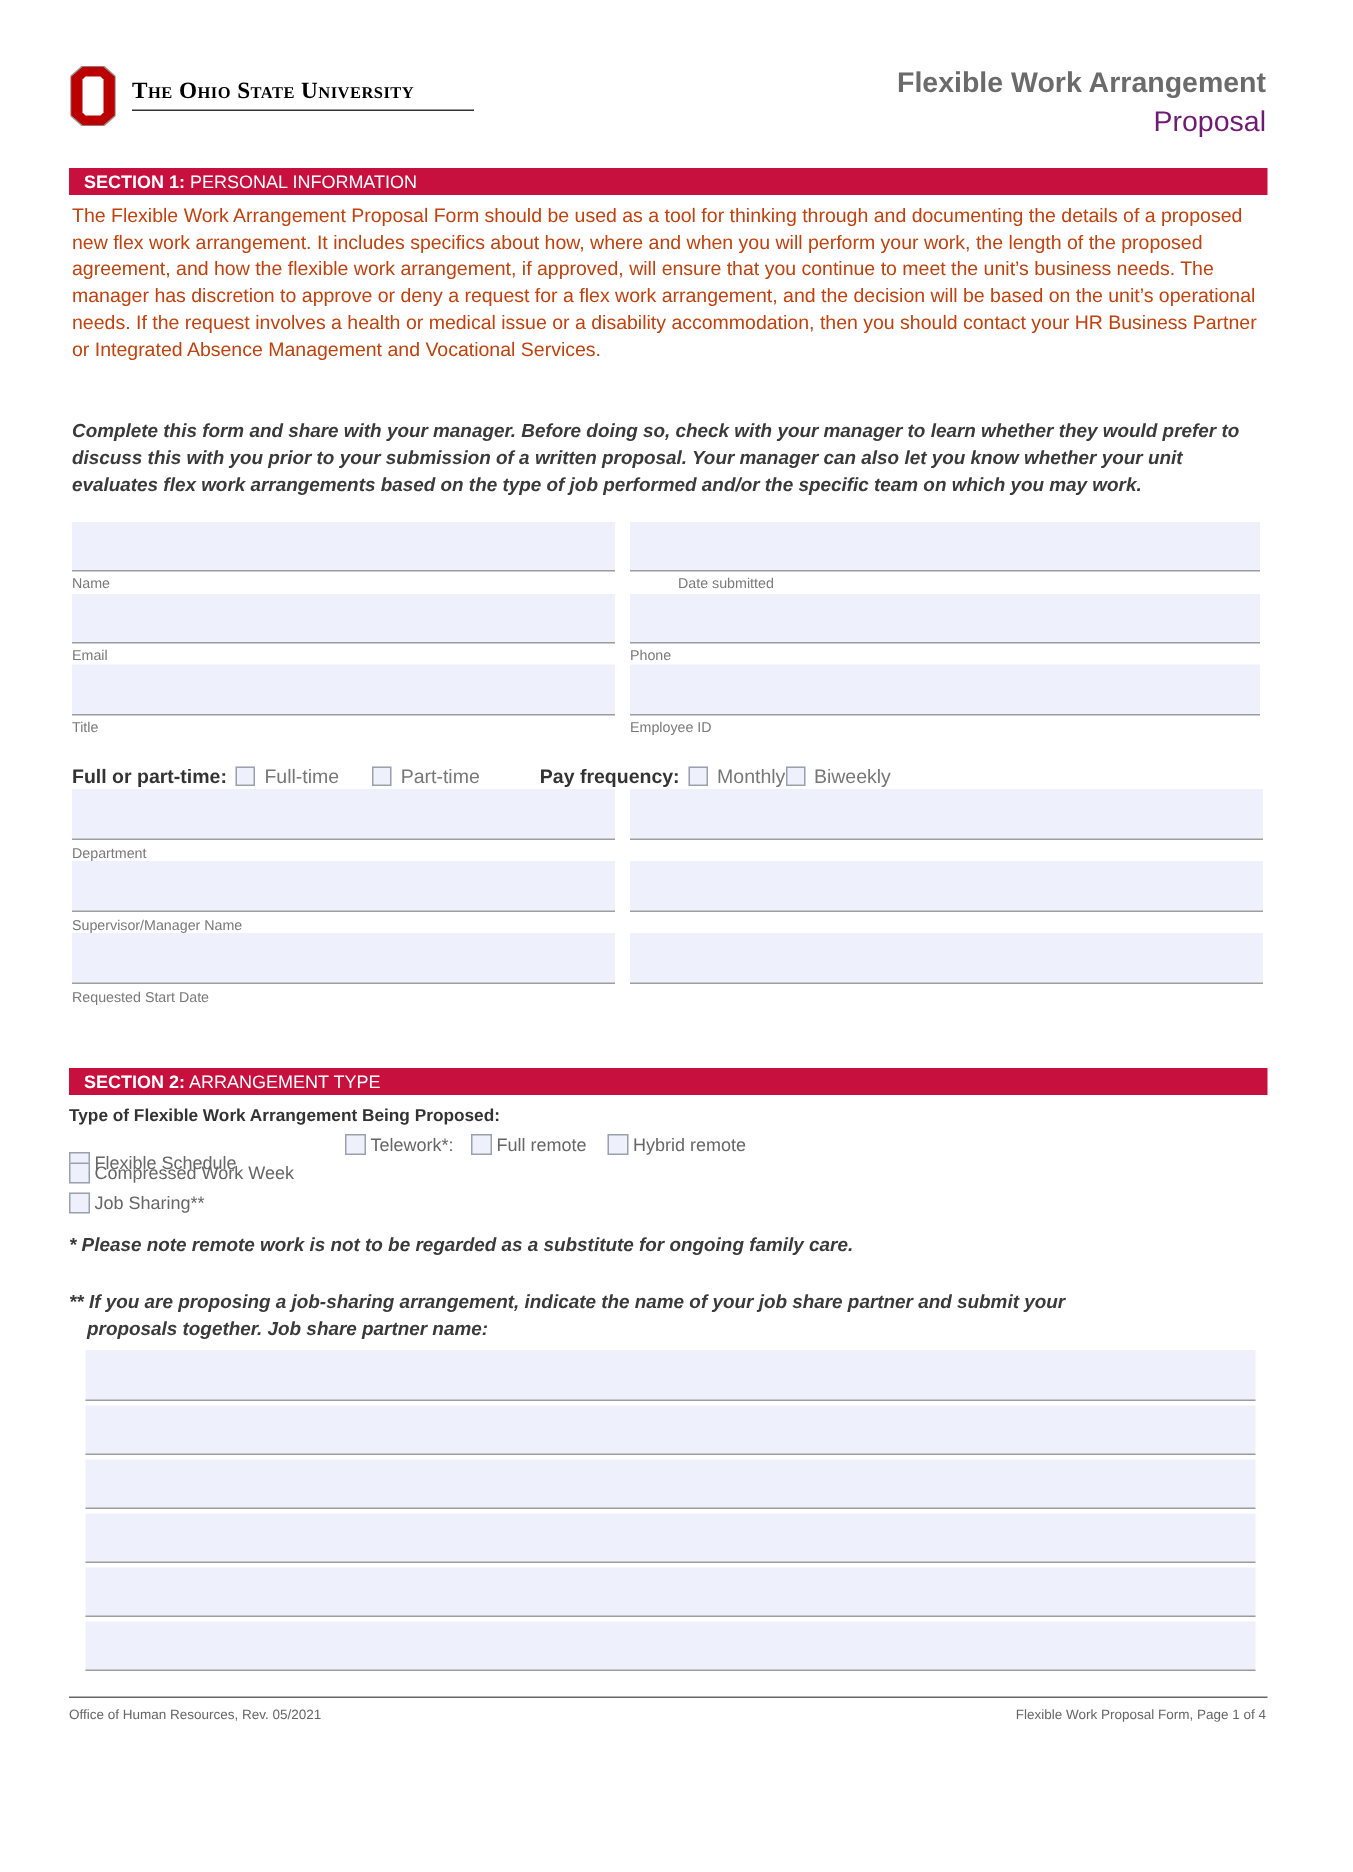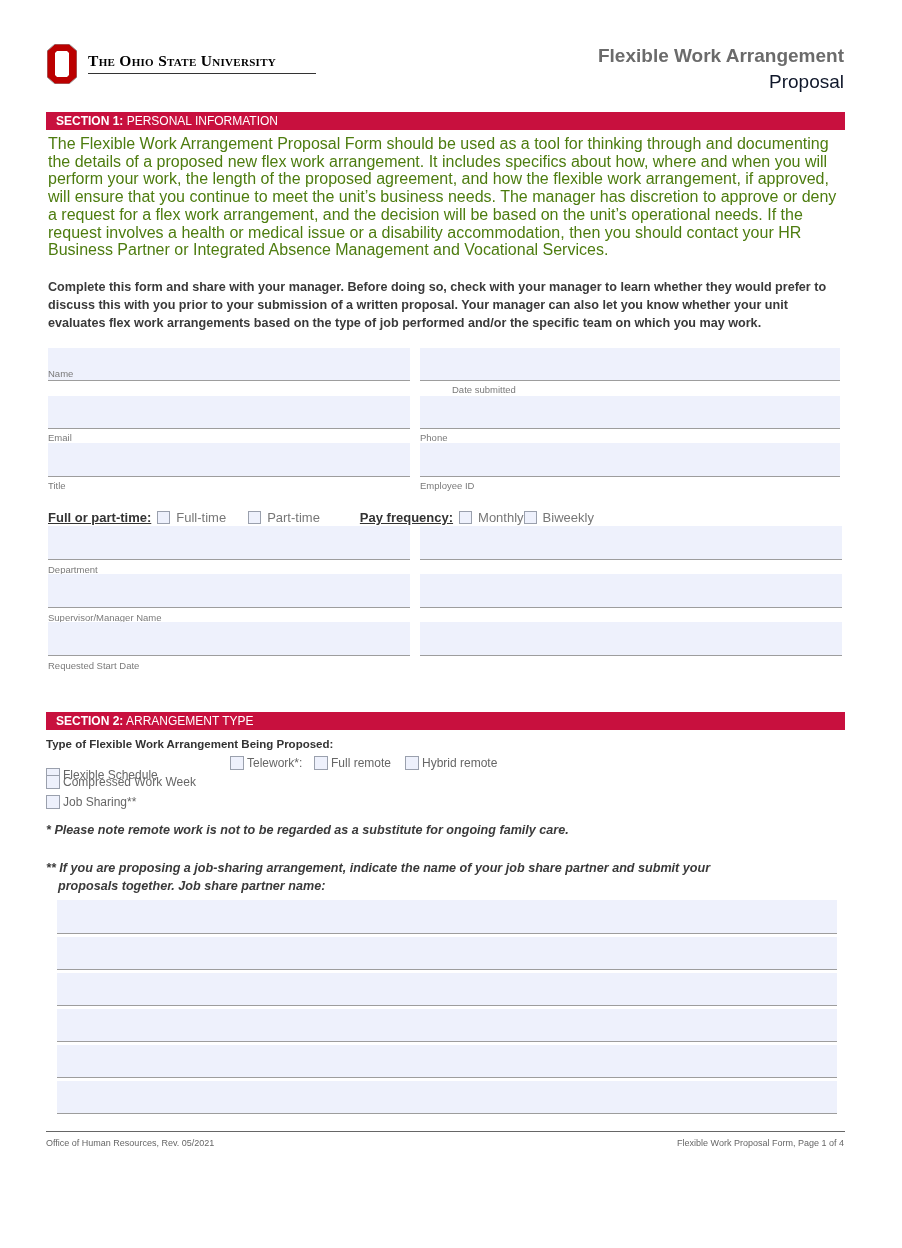--- a/index.html
+++ b/index.html
@@ -6,36 +6,36 @@
   html, body { width: 902px; height: 1248px; background: #ffffff; }
   body { position: relative; font-family: "Liberation Sans", sans-serif; color: #555; overflow: hidden; }
 
   .abs { position: absolute; }
 
   
   .logo-o { left: 47px; top: 44px; width: 30px; height: 40px; }
   .univ-name { left: 88px; top: 52px; font-family: "Liberation Serif", serif; font-size: 15.5px; color: #000000; letter-spacing: 0.3px; font-variant: small-caps; font-weight: 700; }
   .univ-underline { left: 88px; top: 73px; width: 228px; height: 1px; background: #333; }
   .doc-title { right: 58px; top: 45px; text-align: right; font-size: 19px; font-weight: 700; color: #6b6b6b; }
-  .doc-subtitle { right: 58px; top: 71px; text-align: right; font-size: 19px; color: #0f172a; }
+  .doc-subtitle { right: 58px; top: 71px; text-align: right; font-size: 19px; color: #701a75; }
 
   
   .section-bar { left: 46px; width: 799px; height: 18px; background: #c8103e; color: #fff; font-size: 12px; line-height: 18px; padding-left: 10px; }
   .section-bar b { font-weight: 700; text-align: right; }
 
-  .intro { left: 48px; top: 135px; width: 800px; font-size: 16px; line-height: 17.7px; color: #4d7c0f; }
-  .instructions { left: 48px; top: 278px; width: 800px; font-size: 12.6px; line-height: 18px; color: #3a3a3a; font-weight: 700; }
+  .intro { left: 48px; top: 135px; width: 800px; font-size: 13px; line-height: 17.7px; color: #c2410c; }
+  .instructions { left: 48px; top: 278px; width: 800px; font-size: 12.6px; line-height: 18px; color: #3a3a3a; font-style: italic; font-weight: 700; }
 
   
   .field { position: absolute; background: #eef1fc; border-bottom: 1px solid #9d9d9d; }
   .field-label { position: absolute; font-size: 9.5px; color: #7a7a7a; }
 
   
   .cb-row { left: 48px; top: 510px; font-size: 13px; color: #777; display: flex; align-items: center; white-space: nowrap; }
-  .cb-row .lbl { font-weight: 700; color: #333; margin-right: 6px; text-decoration: underline; }
+  .cb-row .lbl { font-weight: 700; color: #333; margin-right: 6px; }
   .cb { display: inline-block; width: 13px; height: 13px; border: 1px solid #9aa0ad; background: #eef1fc; margin-right: 6px; vertical-align: middle; }
   .cb-item { display: inline-flex; align-items: center; }
 
   .type-head { left: 46px; top: 738px; font-size: 11.5px; font-weight: 700; color: #333; }
   .type-list { font-size: 12px; color: #666; }
   .type-list .cb { width: 14px; height: 14px; margin-right: 3px; }
 
   .note { left: 46px; font-size: 12.6px; font-weight: 700; font-style: italic; color: #3a3a3a; line-height: 17.5px; }
 
   .footer-rule { left: 46px; top: 1131px; width: 799px; height: 1px; background: #666; }
@@ -54,21 +54,21 @@
 <div class="abs doc-title">Flexible Work Arrangement</div>
 <div class="abs doc-subtitle">Proposal</div>
 
 <div class="abs section-bar" style="top:112px;">
   <b>SECTION 1:</b><span> PERSONAL INFORMATION</span>
 </div>
 <div class="abs intro">The Flexible Work Arrangement Proposal Form should be used as a tool for thinking through and documenting the details of a proposed new flex work arrangement. It includes specifics about how, where and when you will perform your work, the length of the proposed agreement, and how the flexible work arrangement, if approved, will ensure that you continue to meet the unit’s business needs. The manager has discretion to approve or deny a request for a flex work arrangement, and the decision will be based on  the unit’s operational needs. If the request involves a health or medical issue or a disability accommodation, then you should contact your HR Business Partner or Integrated Absence Management and Vocational Services.</div>
 <div class="abs instructions">Complete this form and share with your manager. Before doing so, check with your manager to learn whether they would prefer to discuss this with you prior to your submission of a written proposal. Your manager can also let you know whether your unit evaluates flex work arrangements based on the type of job performed and/or the specific team on which you may work.</div>
 
 <div class="field" style="left:48px;top:348px;width:362px;height:33px;"></div>
-<div class="field-label" style="left:48px;top:368px;">Name</div>
+<div class="field-label" style="left:48px;top:384px;">Name</div>
 <div class="field" style="left:48px;top:396px;width:362px;height:33px;"></div>
 <div class="field-label" style="left:48px;top:432px;">Email</div>
 <div class="field" style="left:48px;top:443px;width:362px;height:34px;"></div>
 <div class="field-label" style="left:48px;top:480px;">Title</div>
 
 <div class="field" style="left:420px;top:348px;width:420px;height:33px;"></div>
 <div class="field-label" style="left:420px;top:384px;padding-left:32px;">Date submitted</div>
 <div class="field" style="left:420px;top:396px;width:420px;height:33px;"></div>
 <div class="field-label" style="left:420px;top:432px;">Phone</div>
 <div class="field" style="left:420px;top:443px;width:420px;height:34px;"></div>

